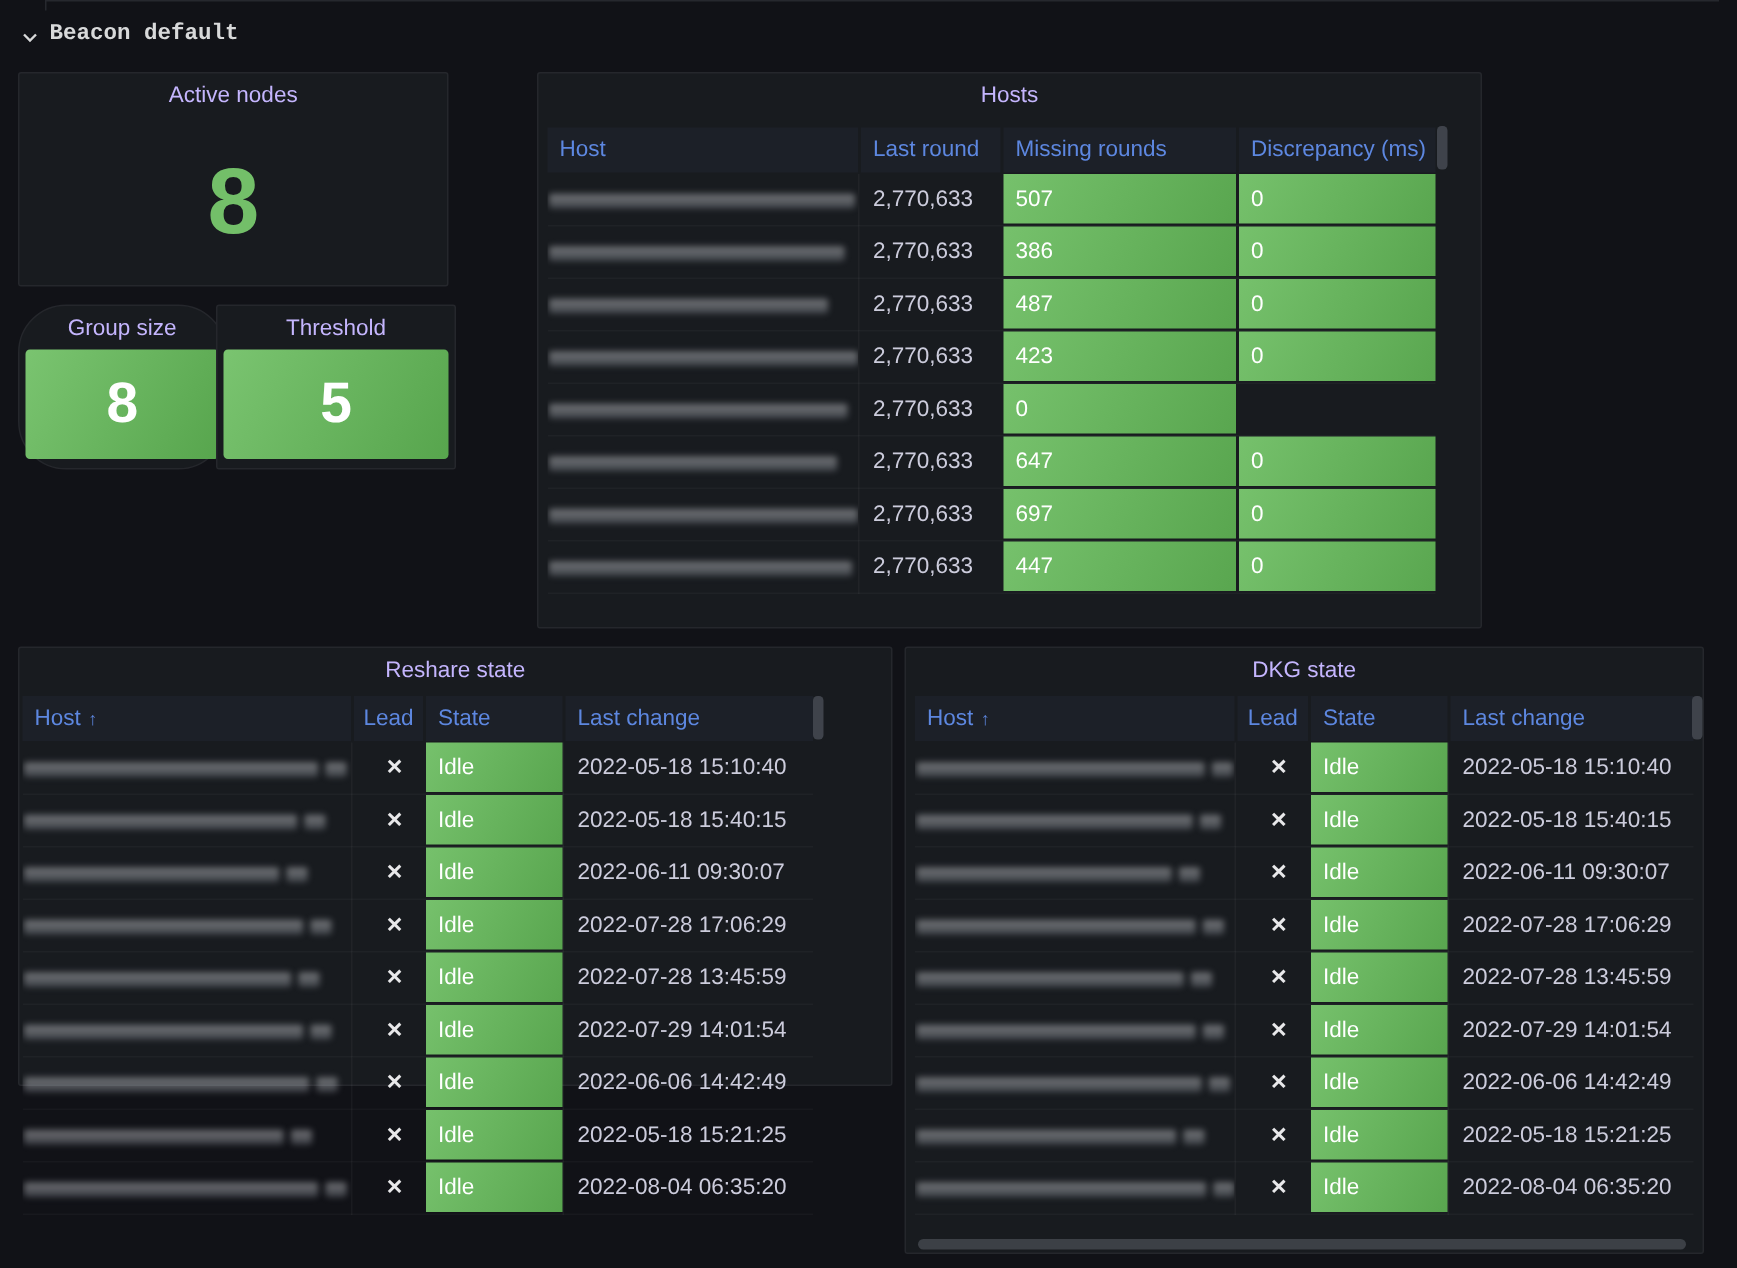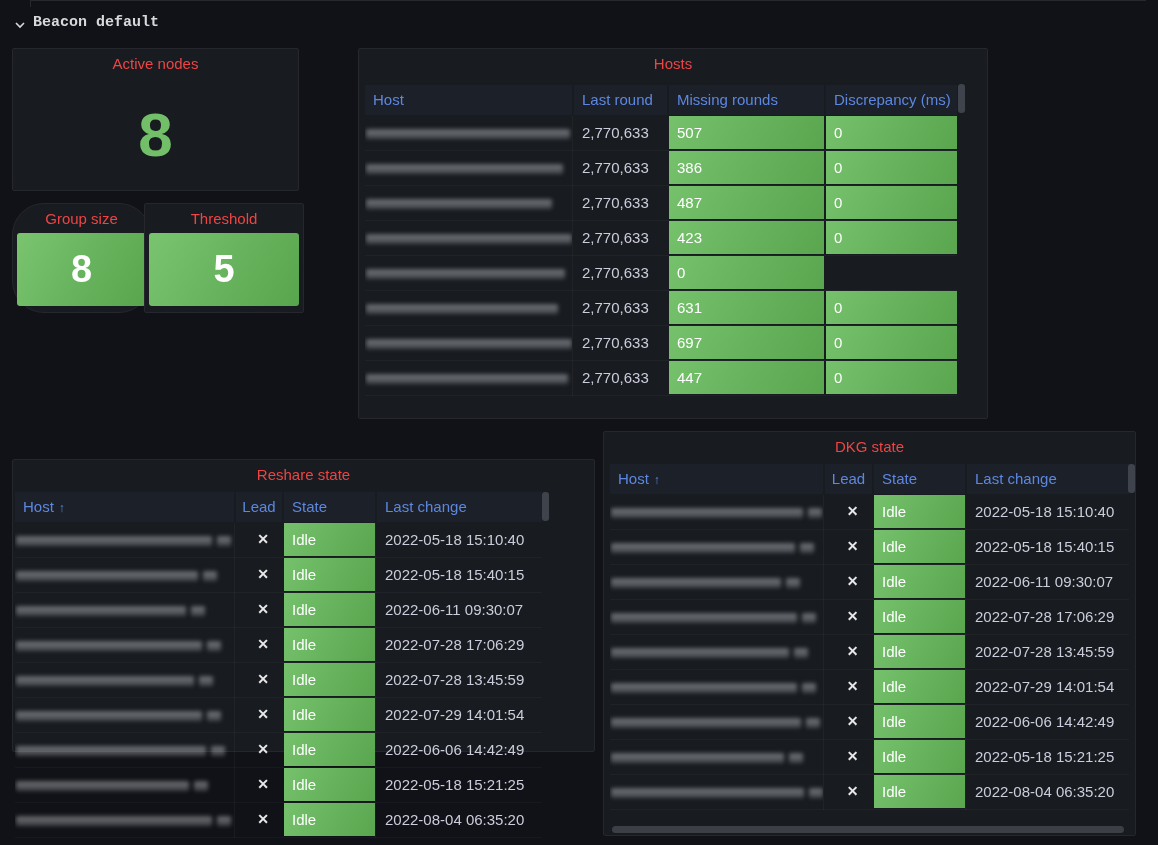--- a/index.html
+++ b/index.html
@@ -1,19 +1,19 @@
 <!DOCTYPE html>
 <html><head>
 <meta charset="utf-8">
 <style>
   * { margin:0; padding:0; box-sizing:border-box; }
   html,body { width:1158px; height:845px; background:#111217; overflow:hidden;
               font-family:"Liberation Sans", sans-serif; }
   .panel { position:absolute; background:#181b1f; border:1px solid #25272c; border-radius:2px; }
-  .panel-title { height:30px; line-height:30px; text-align:center; color:#ef4444;
+  .panel-title { height:30px; line-height:30px; text-align:center; color:#c4b5fd;
                  font-size:15px; font-weight:500; white-space:nowrap; overflow:hidden; }
 
   
   .section-header { position:absolute; left:14px; top:14px; display:flex; align-items:flex-end;
                     gap:7px; color:#d8d9da; font-size:15px; font-weight:600; cursor:pointer;font-family:Liberation Mono, monospace; }
   .chev { width:12px; height:12px; }
 
   
   .top-edge { position:absolute; left:30px; top:0; width:1116px; height:7px;
               border-left:1px solid #26282e; border-top:1px solid #26282e; }
@@ -133,21 +133,21 @@
             <div class="redacted" style="width: 199px;"></div>
           </div>
           <div class="cell sep">2,770,633</div>
           <div class="cell cell-green">0</div>
         </div>
         <div class="t-row hosts-grid">
           <div class="cell host-cell">
             <div class="redacted" style="width: 192px;"></div>
           </div>
           <div class="cell sep">2,770,633</div>
-          <div class="cell cell-green">631</div>
+          <div class="cell cell-green">647</div>
           <div class="cell cell-green">0</div>
         </div>
         <div class="t-row hosts-grid">
           <div class="cell host-cell">
             <div class="redacted" style="width: 209px;"></div>
           </div>
           <div class="cell sep">2,770,633</div>
           <div class="cell cell-green">697</div>
           <div class="cell cell-green">0</div>
         </div>
@@ -157,21 +157,21 @@
           </div>
           <div class="cell sep">2,770,633</div>
           <div class="cell cell-green">447</div>
           <div class="cell cell-green">0</div>
         </div>
       </div>
   </div>
   <div class="v-thumb" style="left:599px; top:35px;"></div>
 </div>
 
-<div class="panel" style="left:12px; top:431px; width:583px; height:293px;margin-top:28px;">
+<div class="panel" style="left:12px; top:431px; width:583px; height:293px;">
   <div class="panel-title">Reshare state</div>
   <div class="tbl" style="left:2px; top:32px; width:527px;">
     <div class="t-head reshare-grid">
       <div class="h-cell">
         <span>Host</span><span class="sort-glyph">↑</span>
       </div>
       <div class="h-cell" style="text-align:center; padding:0 4px;">Lead</div>
       <div class="h-cell">State</div>
       <div class="h-cell">Last change</div>
     </div>

